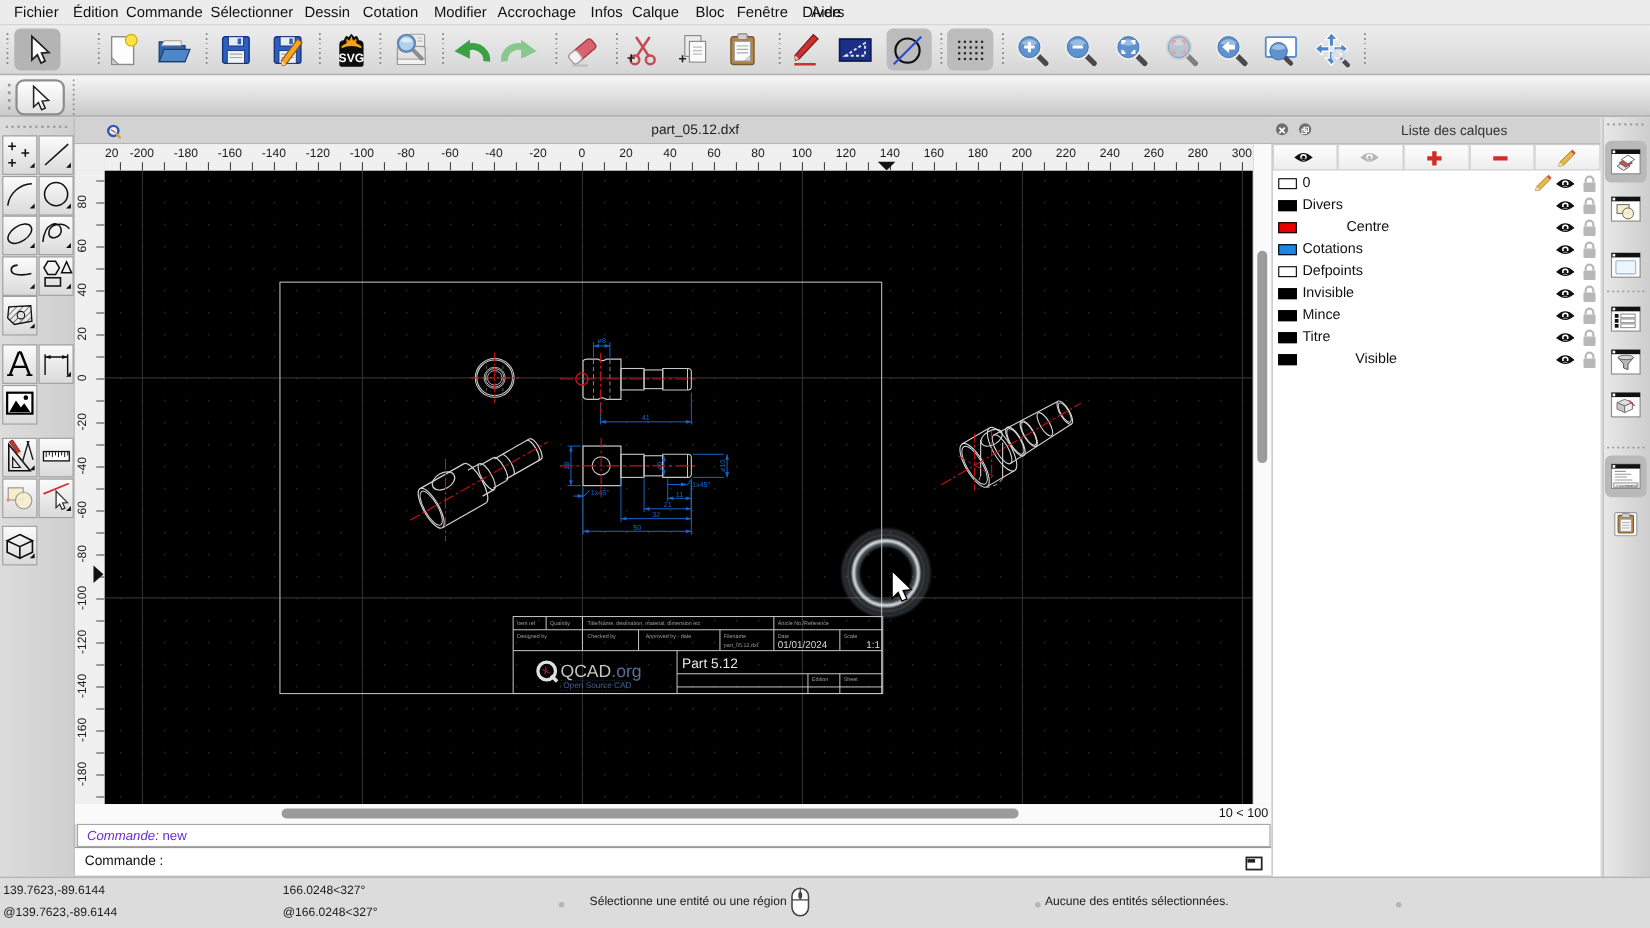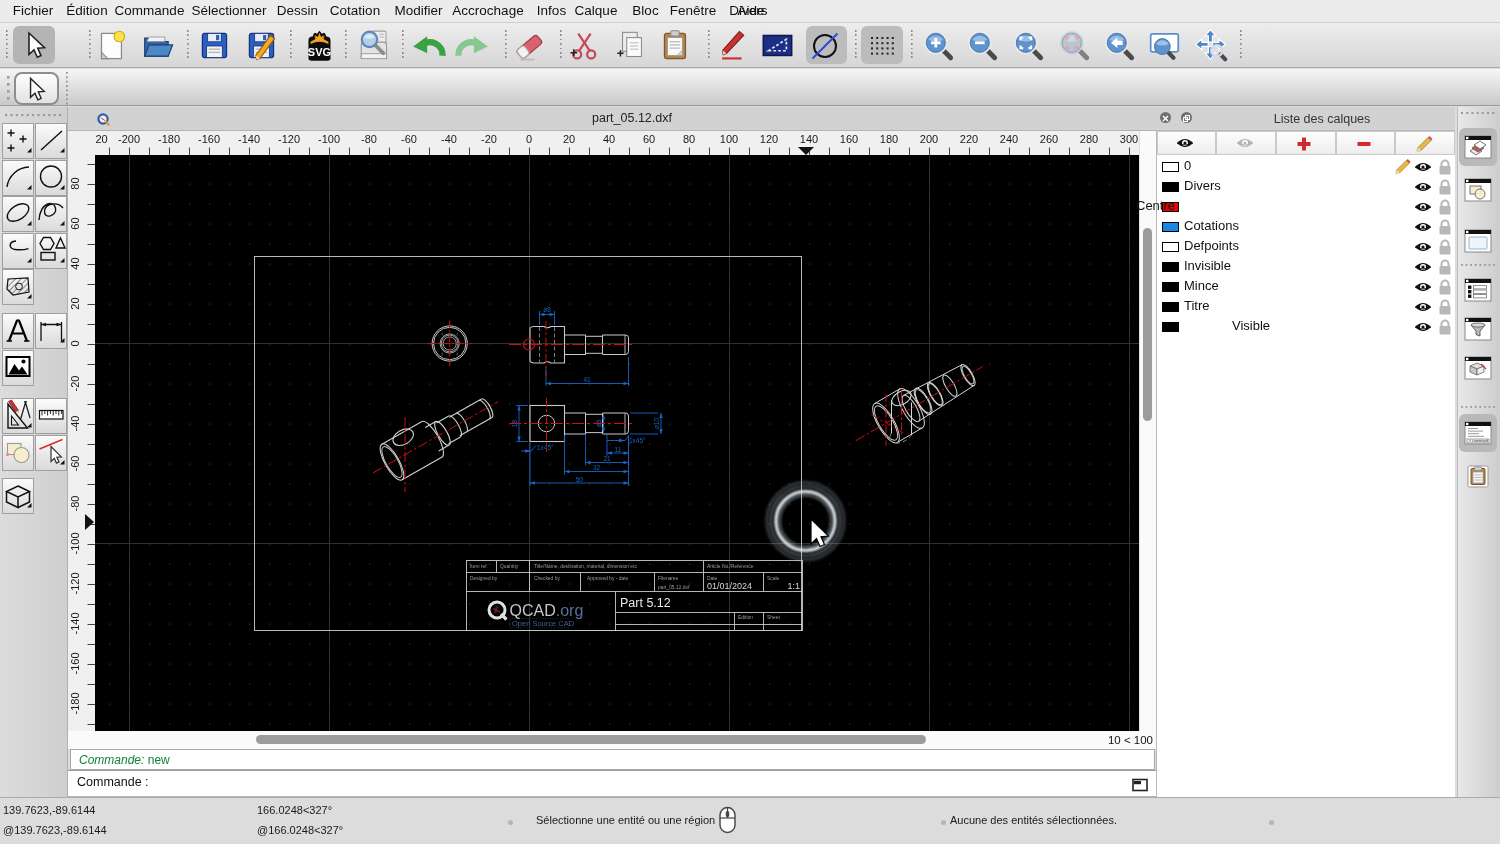--- a/index.html
+++ b/index.html
@@ -772,21 +772,21 @@
       </g>
       <path d="M 716 364 L 716 389 L 721.5 383.5 L 725 391.5 L 729.5 389.5 L 726 381.8 L 733.5 381 Z" fill="#fff" stroke="#000" stroke-width="1.2"></path>
     </svg>
     <div id="vsb">
       <div id="vsbthumb"></div>
     </div>
     <div id="hsb">
       <div id="hsbthumb"></div>
       <span id="zoomtxt">10 &lt; 100</span>
     </div>
-    <div id="histline"><span style="color:#15803d"><i>Commande:</i> new</span></div>
+    <div id="histline"><span style="color:#6d28d9"><i>Commande:</i> new</span></div>
     <div id="cmdline"><span>Commande&nbsp;:</span></div>
     <svg style="position:absolute;left:1132px;top:778px" width="17" height="15" viewBox="0 0 17 15">
       <rect x="1" y="1.5" width="14" height="11" fill="#fff" stroke="#222" stroke-width="1.6"></rect>
       <rect x="2" y="3" width="7" height="3.2" fill="#222"></rect>
     </svg>
     <div id="rpanel"></div>
     <div style="position:absolute;left:1156px;top:107px;width:299px;height:24px;background:#d2d2d2;border-bottom:1px solid #bbb"></div>
     <div style="position:absolute;left:1160.0px;top:112px;width:11px;height:11px;border-radius:6px;background:#6f6f6f"></div>
     <div style="position:absolute;left:1180.5px;top:112px;width:11px;height:11px;border-radius:6px;background:#6f6f6f"></div>
     <svg style="position:absolute;left:1162px;top:114.5px" width="7" height="7" viewBox="0 0 7 7">
@@ -852,21 +852,21 @@
       <path d="M 1 6 Q 9 -2 17 6 Q 9 14 1 6 Z" fill="#111"></path>
       <circle cx="9" cy="6" r="3" fill="#fff"></circle>
       <circle cx="9" cy="6" r="1.6" fill="#111"></circle>
       <path d="M 1 6 Q 9 10 17 6" fill="none" stroke="#111" stroke-width="1"></path>
     </svg>
     <svg style="position:absolute;left:1438px;top:178.5px" width="14" height="16" viewBox="0 0 14 16">
       <path d="M 3.5 7 L 3.5 5 A 3.5 3.5 0 0 1 10.5 5 L 10.5 7" fill="none" stroke="#b8b8b8" stroke-width="2"></path>
       <rect x="1.5" y="7" width="11" height="8.5" rx="1" fill="#b8b8b8"></rect>
     </svg>
     <div style="position:absolute;left:1162px;top:201.5px;width:17px;height:10px;background:#e80000;border:1.2px solid #000"></div>
-    <span class="rowlab" style="left:1136px;top:197.5px">Centre</span>
+    <span class="rowlab" style="left:1224px;top:197.5px">Centre</span>
     <svg style="position:absolute;left:1414px;top:200.5px" width="18" height="12" viewBox="0 0 18 12">
       <path d="M 1 6 Q 9 -2 17 6 Q 9 14 1 6 Z" fill="#111"></path>
       <circle cx="9" cy="6" r="3" fill="#fff"></circle>
       <circle cx="9" cy="6" r="1.6" fill="#111"></circle>
       <path d="M 1 6 Q 9 10 17 6" fill="none" stroke="#111" stroke-width="1"></path>
     </svg>
     <svg style="position:absolute;left:1438px;top:198.5px" width="14" height="16" viewBox="0 0 14 16">
       <path d="M 3.5 7 L 3.5 5 A 3.5 3.5 0 0 1 10.5 5 L 10.5 7" fill="none" stroke="#b8b8b8" stroke-width="2"></path>
       <rect x="1.5" y="7" width="11" height="8.5" rx="1" fill="#b8b8b8"></rect>
     </svg>

